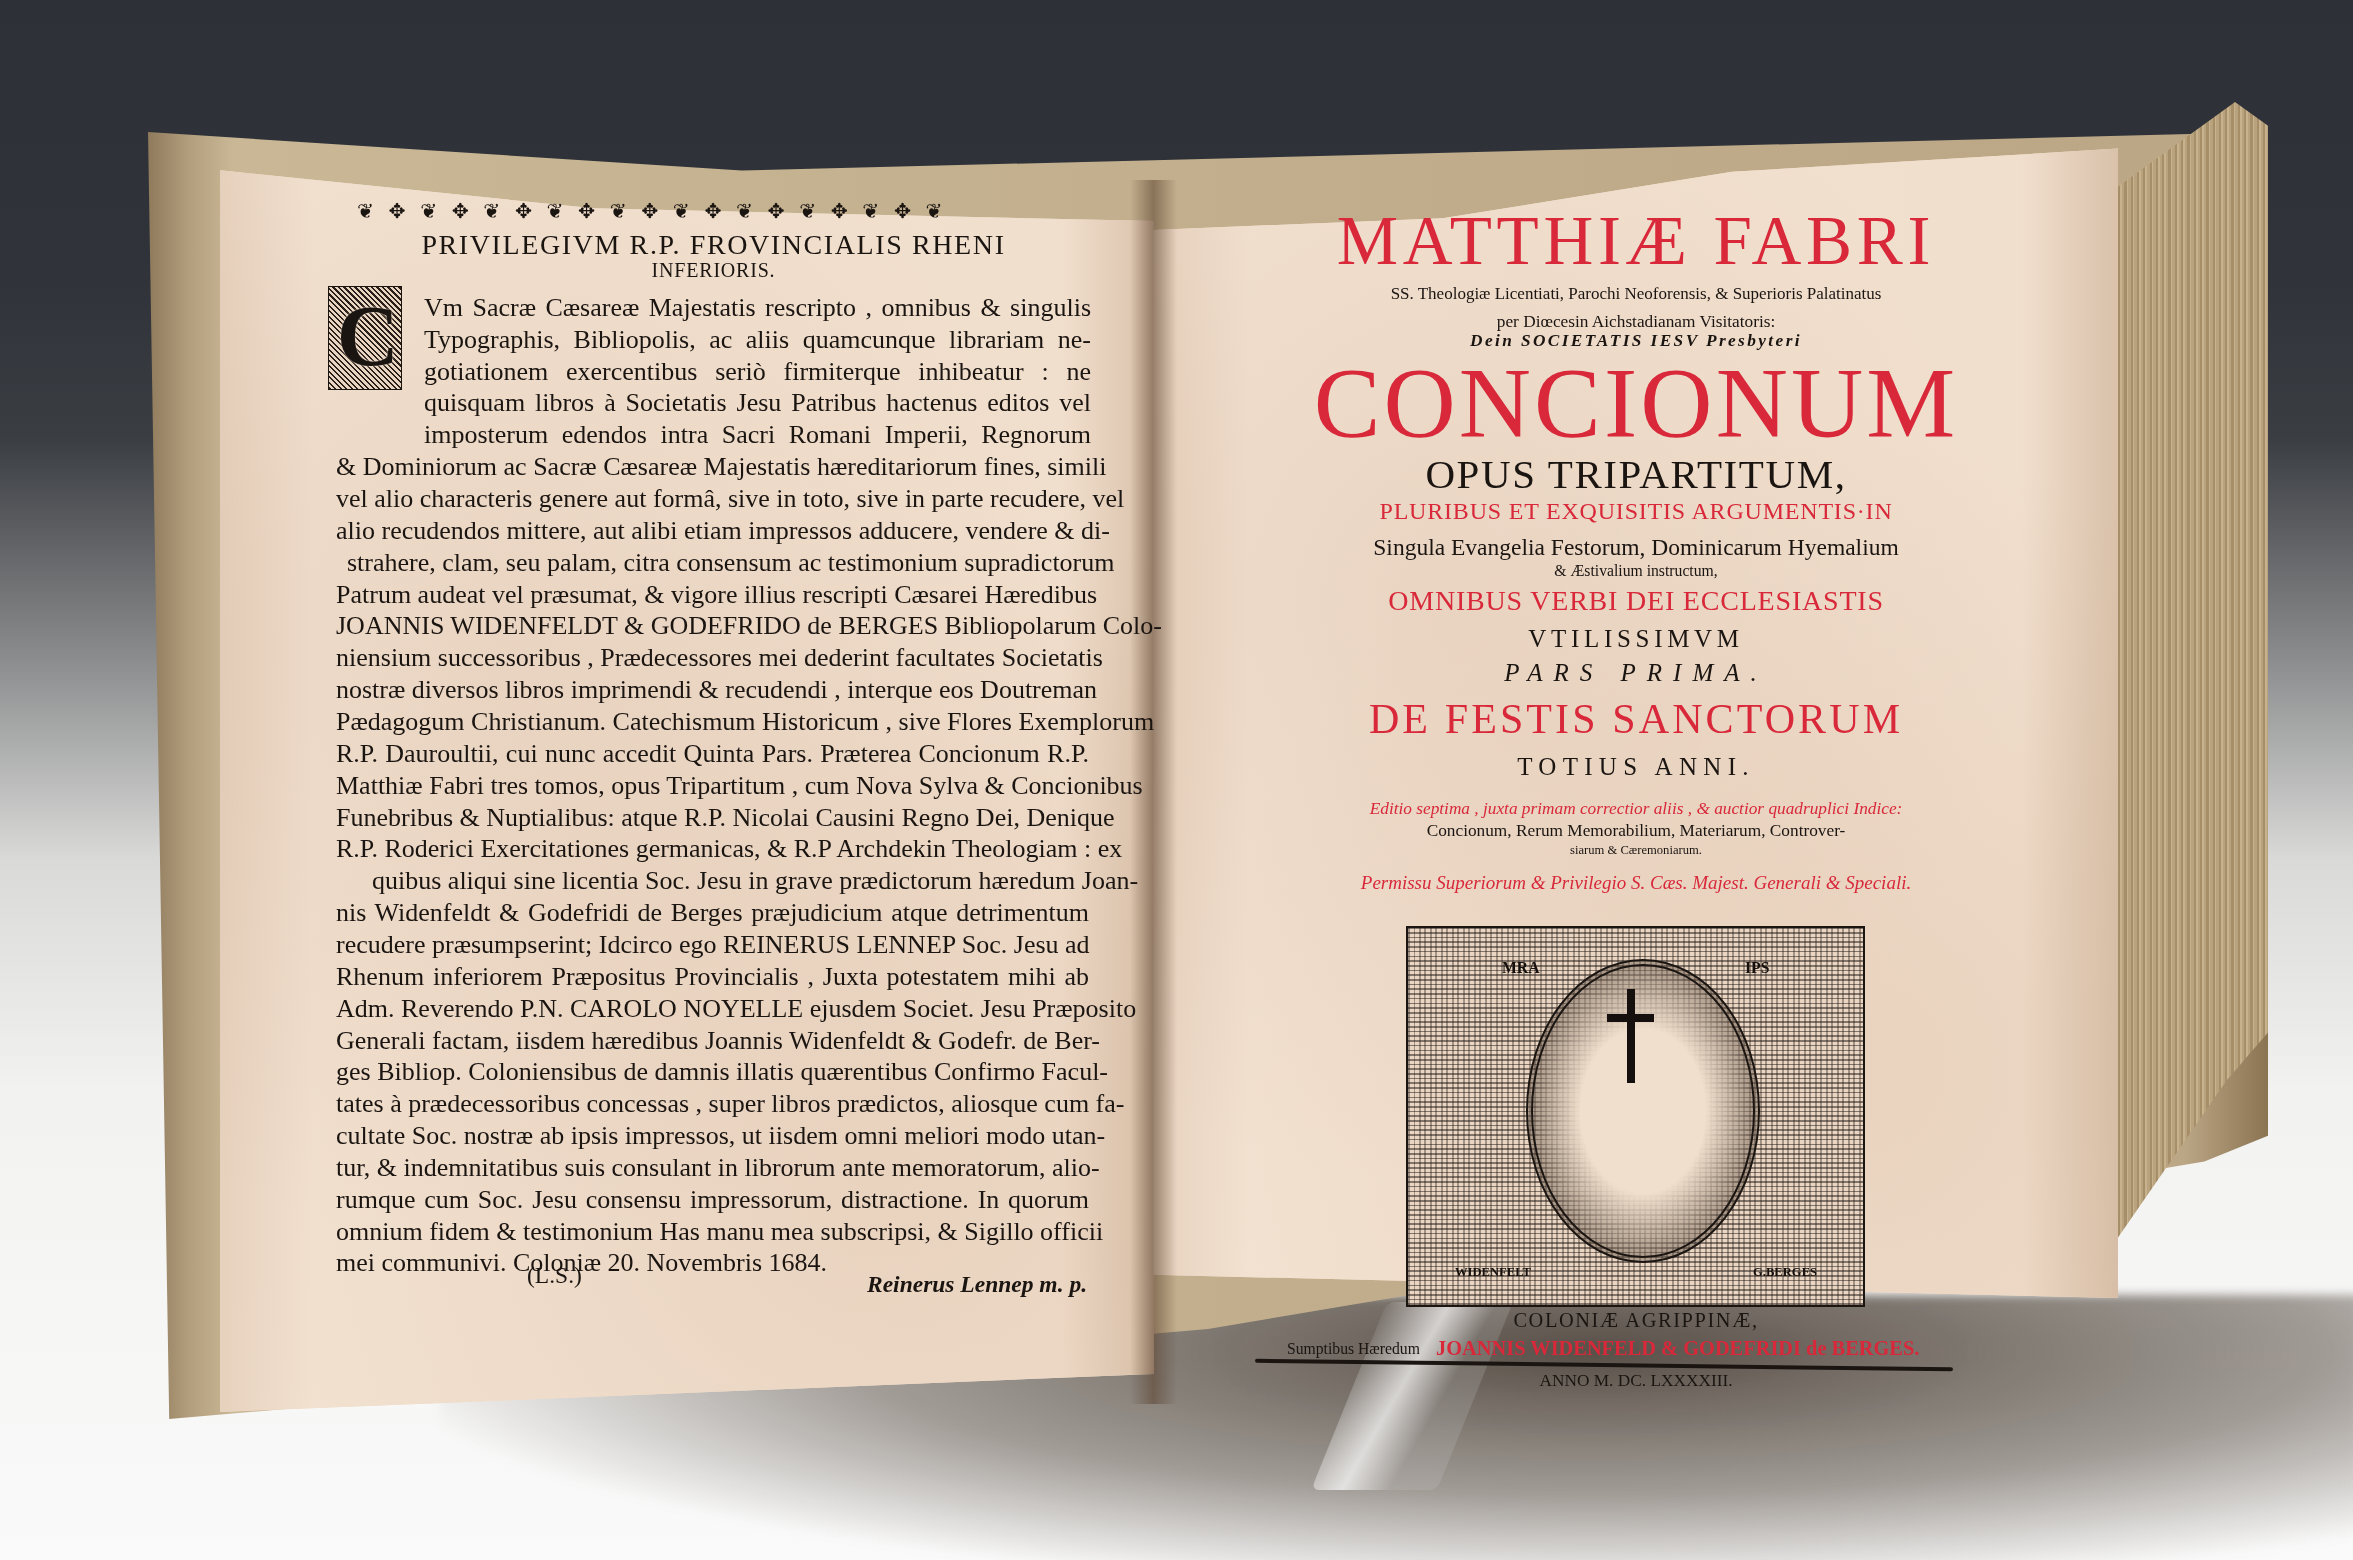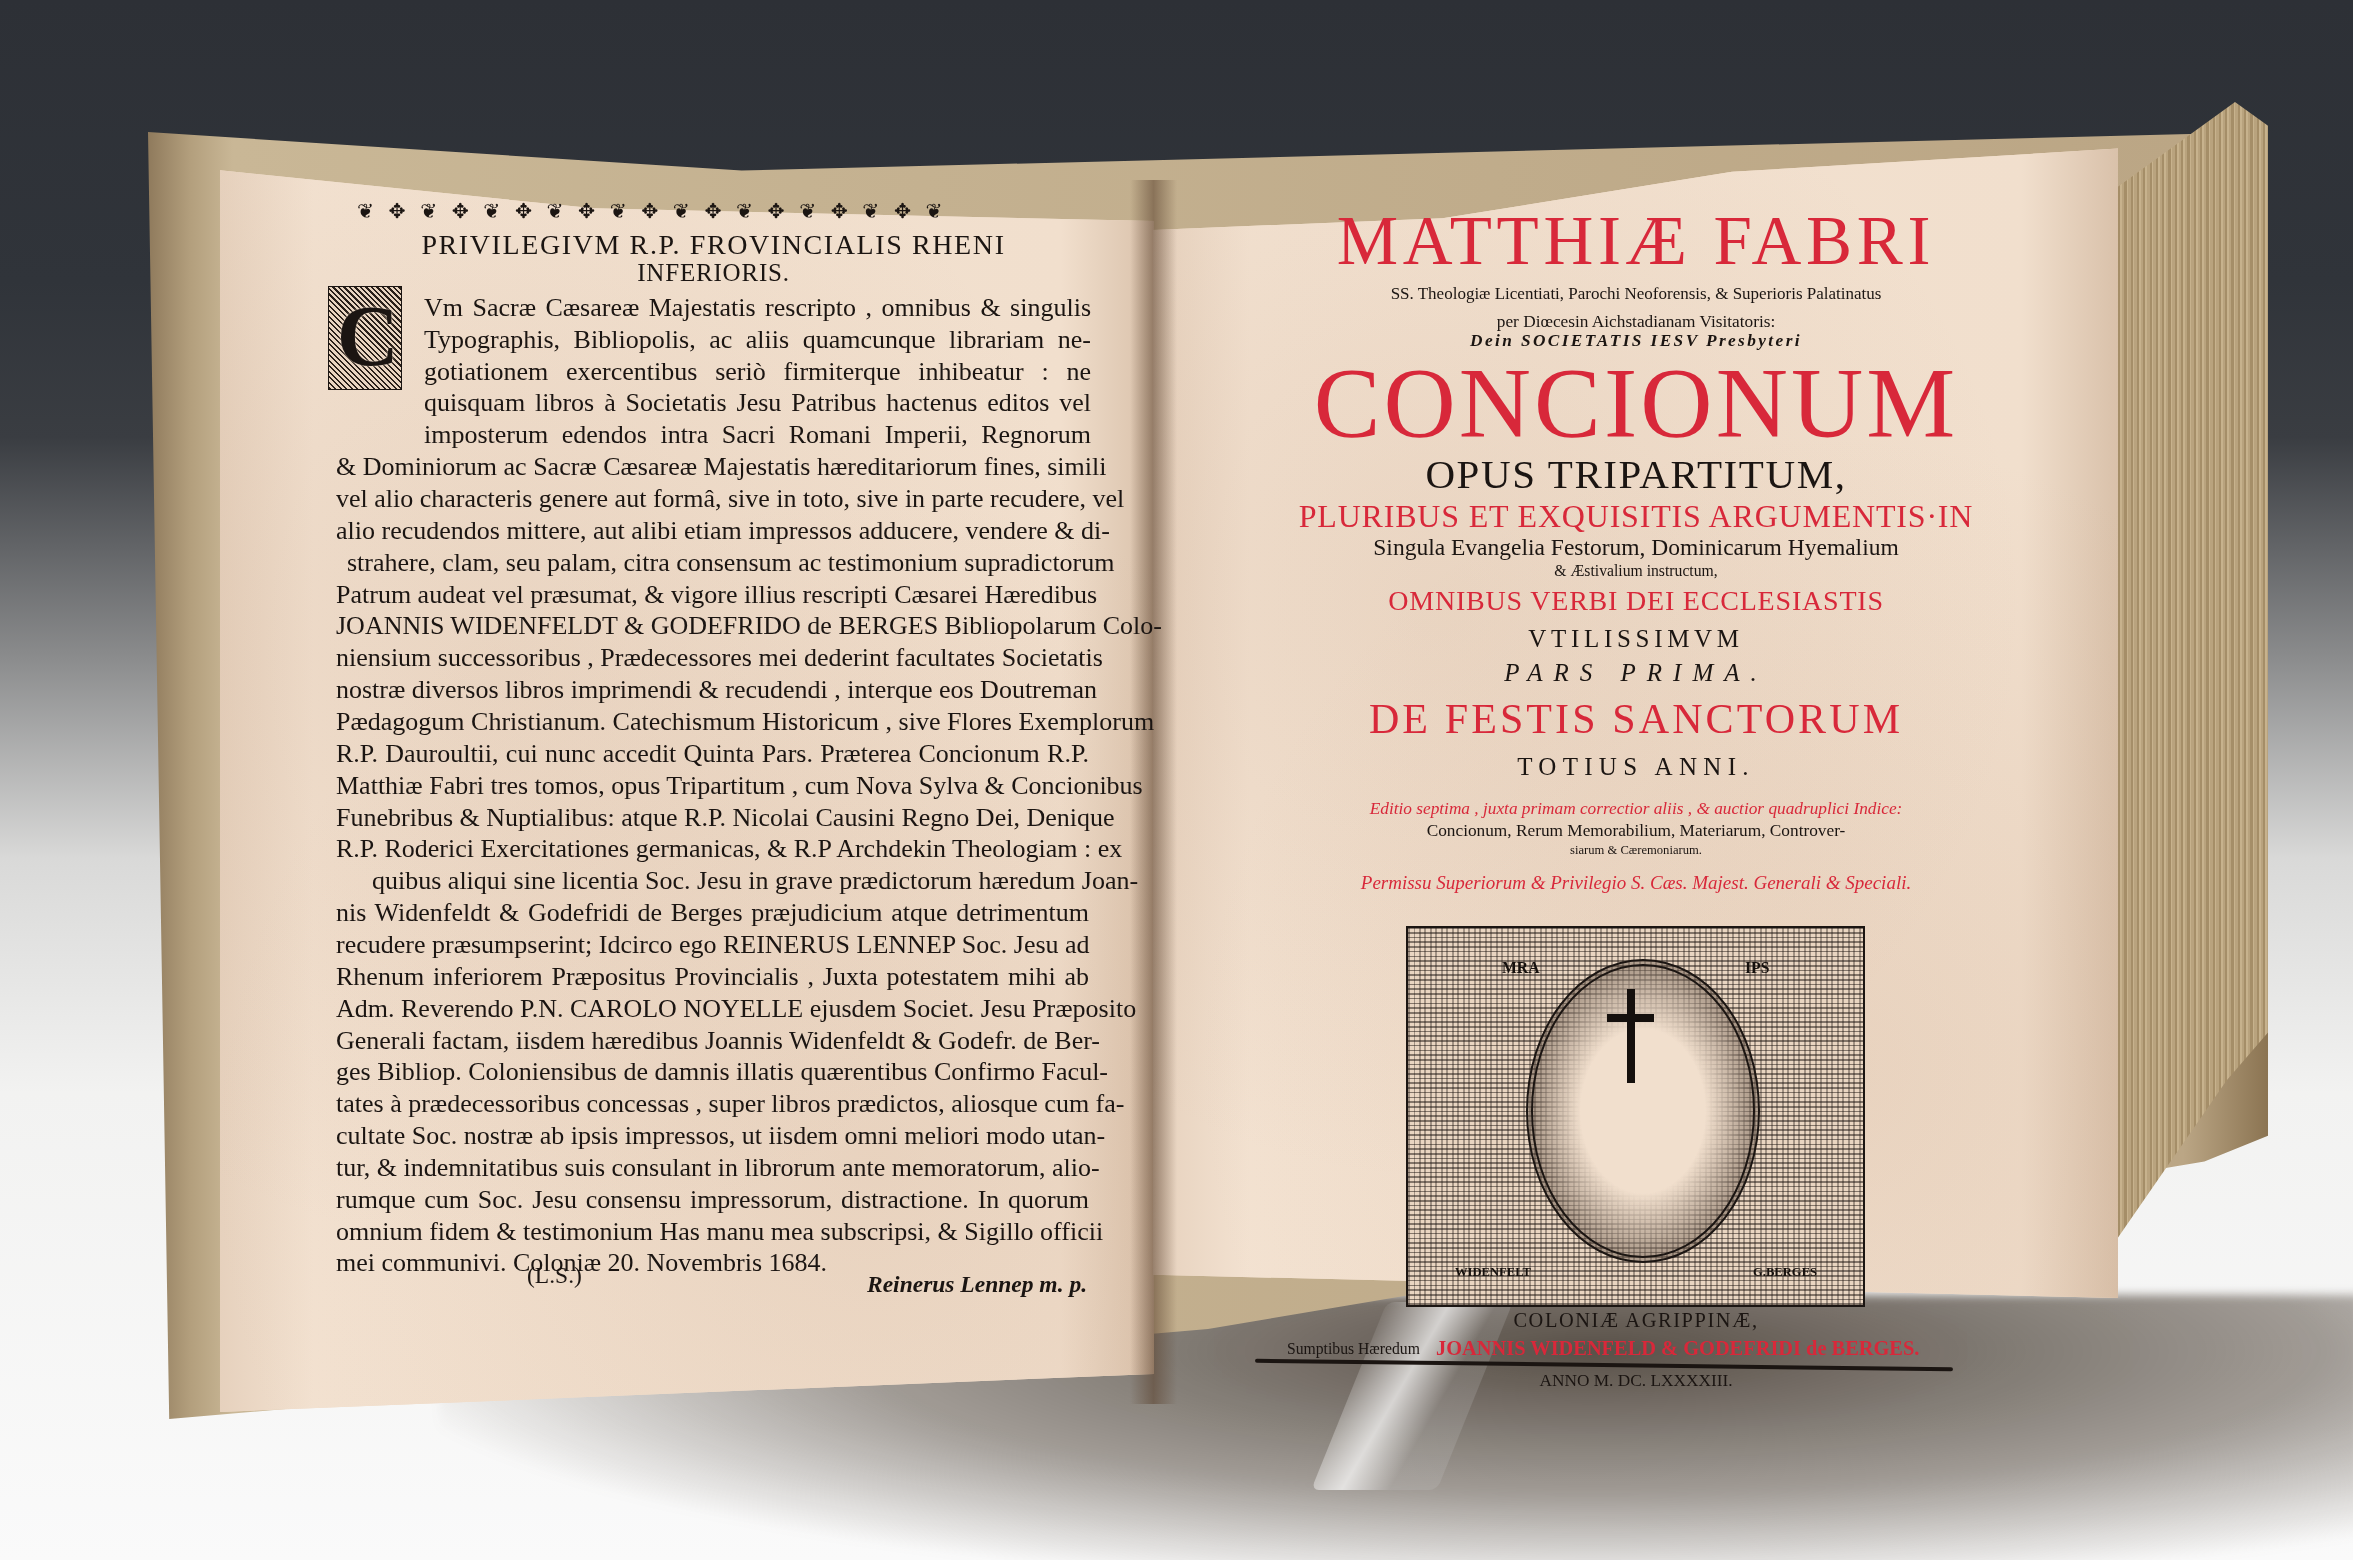--- a/index.html
+++ b/index.html
@@ -54,21 +54,21 @@
 <div class="stand"></div>
 <div class="cover"></div>
 <div class="fore-edge"></div>
 
 <div class="page page-left"></div>
 <div class="page page-right"></div>
 <div class="gutter"></div>
 
 <div class="ornament">❦ ✥ ❦ ✥ ❦ ✥ ❦ ✥ ❦ ✥ ❦ ✥ ❦ ✥ ❦ ✥ ❦ ✥ ❦</div>
 <div class="txt c" style="left:337px;top:229px;width:753px;font-size:28px;letter-spacing:1.6px;">PRIVILEGIVM R.P. FROVINCIALIS RHENI</div>
-<div class="txt c" style="left:337px;top:259px;width:753px;font-size:25px;letter-spacing:0.8px;">INFERIORIS.</div>
+<div class="txt c" style="left:337px;top:259px;width:753px;font-size:20px;letter-spacing:0.8px;">INFERIORIS.</div>
 
 <div class="initial">
     <span>C</span>
   </div>
 
 <div id="left-body">
     <div class="body-line" style="top: 292px; left: 424px; width: 667px;">Vm Sacræ Cæsareæ Majestatis rescripto , omnibus &amp; singulis</div>
     <div class="body-line" style="top: 324px; left: 424px; width: 667px;">Typographis, Bibliopolis, ac aliis quamcunque librariam ne-</div>
     <div class="body-line" style="top: 356px; left: 424px; width: 667px;">gotiationem exercentibus seriò firmiterque inhibeatur : ne</div>
     <div class="body-line" style="top: 387px; left: 424px; width: 667px;">quisquam libros à Societatis Jesu Patribus hactenus editos vel</div>
@@ -103,21 +103,21 @@
 
 <div class="txt" style="left:527px;top:1262px;font-size:23.5px;">(L.S.)</div>
 <div class="txt" style="left:867px;top:1271px;font-size:23.5px;font-style:italic;font-weight:bold;">Reinerus Lennep m. p.</div>
 
 <div class="txt c red" style="left:1224px;top:202px;width:824px;font-size:69px;letter-spacing:4.7px;">MATTHIÆ FABRI</div>
 <div class="txt c" style="left:1224px;top:284px;width:824px;font-size:17px;">SS. Theologiæ Licentiati, Parochi Neoforensis, &amp; Superioris Palatinatus</div>
 <div class="txt c" style="left:1224px;top:312px;width:824px;font-size:17.3px;">per Diœcesin Aichstadianam Visitatoris:</div>
 <div class="txt c" style="left:1224px;top:331px;width:824px;font-size:17.3px;font-style:italic;font-weight:bold;letter-spacing:2.4px;">Dein SOCIETATIS IESV Presbyteri</div>
 <div class="txt c red" style="left:1224px;top:345px;width:824px;font-size:100px;letter-spacing:3.1px;">CONCIONUM</div>
 <div class="txt c" style="left:1224px;top:450px;width:824px;font-size:41px;letter-spacing:1.6px;">OPUS TRIPARTITUM,</div>
-<div class="txt c red" style="left:1224px;top:498px;width:824px;font-size:32px;letter-spacing:0.8px;">PLURIBUS ET EXQUISITIS ARGUMENTIS·IN</div>
+<div class="txt c red" style="left:1224px;top:498px;width:824px;font-size:24px;letter-spacing:0.8px;">PLURIBUS ET EXQUISITIS ARGUMENTIS·IN</div>
 <div class="txt c" style="left:1224px;top:534px;width:824px;font-size:23.5px;">Singula Evangelia Festorum, Dominicarum Hyemalium</div>
 <div class="txt c" style="left:1224px;top:562px;width:824px;font-size:15.7px;">&amp; Æstivalium instructum,</div>
 <div class="txt c red" style="left:1224px;top:585px;width:824px;font-size:28px;letter-spacing:0.8px;">OMNIBUS VERBI DEI ECCLESIASTIS</div>
 <div class="txt c" style="left:1224px;top:625px;width:824px;font-size:25px;letter-spacing:4.7px;">VTILISSIMVM</div>
 <div class="txt c" style="left:1224px;top:659px;width:824px;font-size:25px;font-style:italic;letter-spacing:11px;">PARS PRIMA.</div>
 <div class="txt c red" style="left:1224px;top:695px;width:824px;font-size:42px;letter-spacing:3.1px;">DE FESTIS SANCTORUM</div>
 <div class="txt c" style="left:1224px;top:753px;width:824px;font-size:25px;letter-spacing:6.3px;">TOTIUS ANNI.</div>
 <div class="txt c red" style="left:1224px;top:799px;width:824px;font-size:17.3px;font-style:italic;">Editio septima , juxta primam correctior aliis , &amp; auctior quadruplici Indice:</div>
 <div class="txt c" style="left:1224px;top:821px;width:824px;font-size:17.3px;">Concionum, Rerum Memorabilium, Materiarum, Controver-</div>
 <div class="txt c" style="left:1224px;top:843px;width:824px;font-size:12.6px;">siarum &amp; Cæremoniarum.</div>

